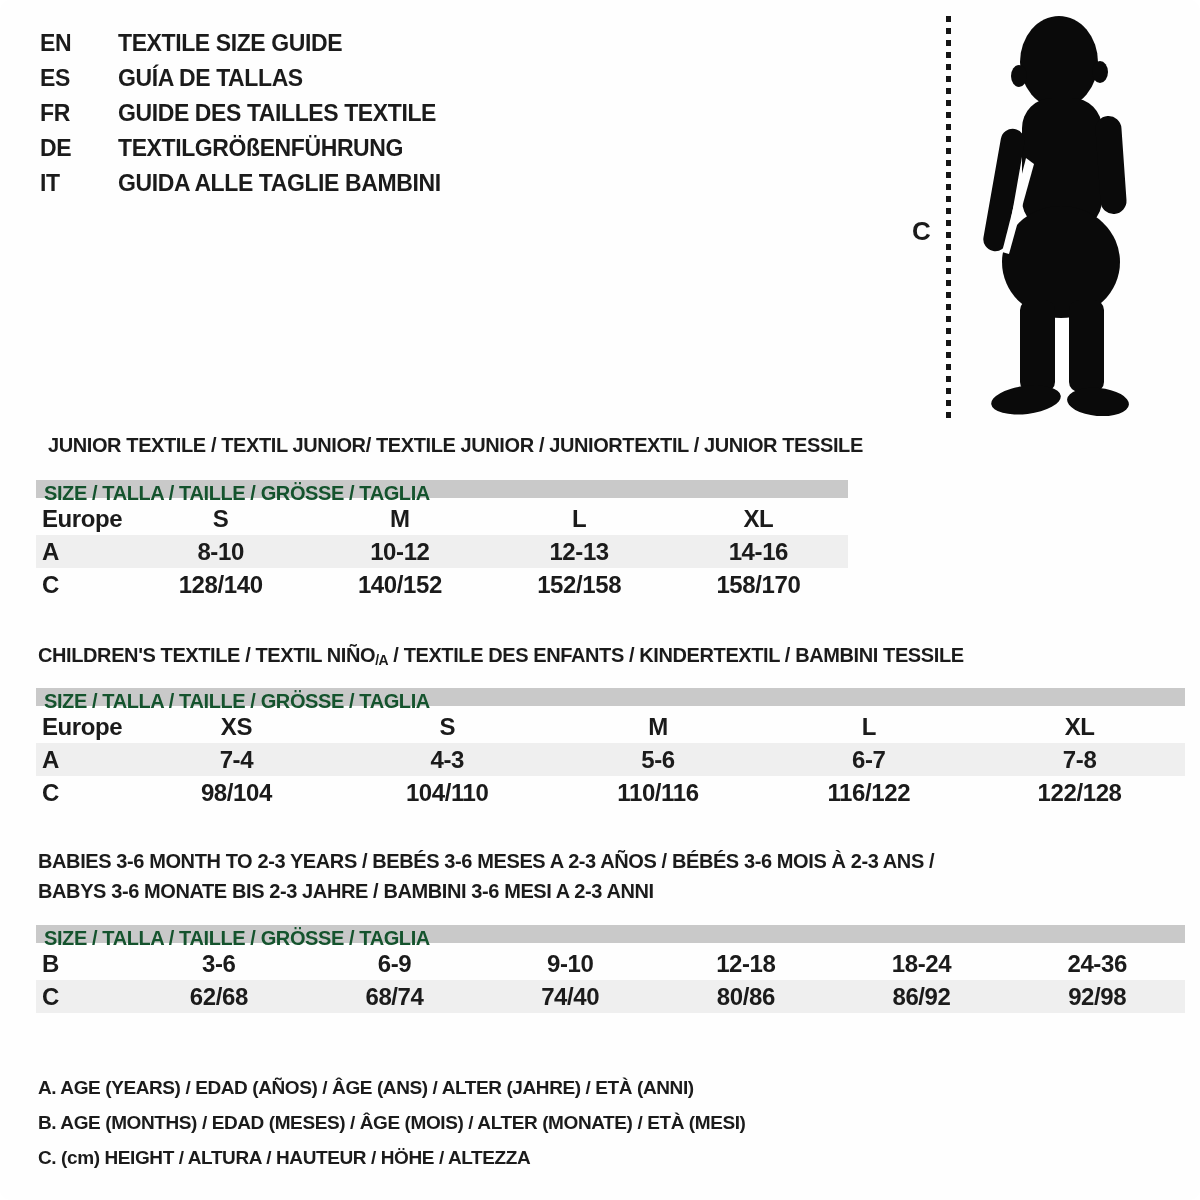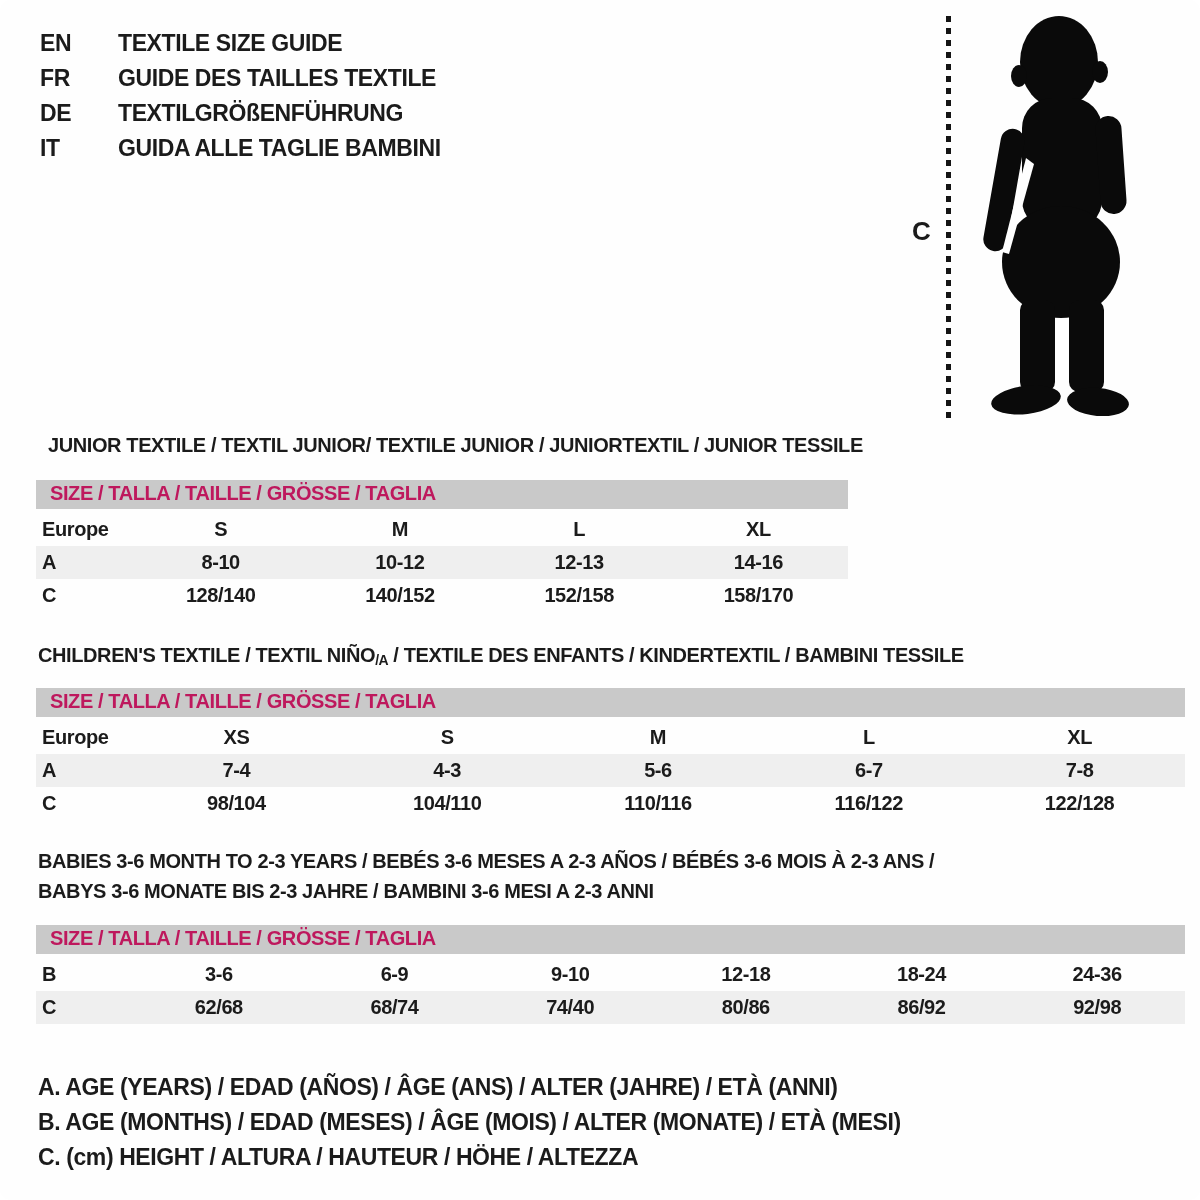--- a/index.html
+++ b/index.html
@@ -29,41 +29,45 @@
   #children-title { left:38px; top:644px; }
   #babies-title   { left:38px; top:846px; line-height:30px; white-space:normal; width:1000px; }
   .subA { font-size:14px; vertical-align:-3px; letter-spacing:-0.5px; }
 
   
   .size-table { position:absolute; }
   #junior-table   { left:36px; top:480px; width:812px;  }
   #children-table { left:36px; top:688px; width:1149px; }
   #babies-table   { left:36px; top:925px; width:1149px; }
   .size-bar {
-    height:29px; background:#c9c9c9; color:#be185d;
-    font-size:20px; line-height:27px; padding-left:14px; margin-bottom:4px;
+    height:18px; background:#c9c9c9; color:#14532d;
+    font-size:20px; line-height:27px; padding-left:8px; margin-bottom:4px;
   }
-  .trow { display:grid; height:33px; align-items:center; font-size:20px; }
+  .trow { display:grid; height:33px; align-items:center; font-size:24px; }
   .trow.shaded { background:#efefef; }
   .tlabel { padding-left:6px; text-align:left; }
   .tcell { text-align:center; }
 
   
-  #legend { position:absolute; left:38px; top:1070px; font-size:23px; }
+  #legend { position:absolute; left:38px; top:1070px; font-size:19px; }
   #legend .legend-line { height:35px; display:flex; align-items:center; }
 </style>
 </head>
 <body>
 
 <div class="page">
 
   <div class="lang-block">
     <div class="lang-row">
       <span class="lang-code">EN</span>
       <span class="lang-label">TEXTILE SIZE GUIDE</span>
+    </div>
+    <div class="lang-row">
+      <span class="lang-code">ES</span>
+      <span class="lang-label">GUÍA DE TALLAS</span>
     </div>
     <div class="lang-row">
       <span class="lang-code">FR</span>
       <span class="lang-label">GUIDE DES TAILLES TEXTILE</span>
     </div>
     <div class="lang-row">
       <span class="lang-code">DE</span>
       <span class="lang-label">TEXTILGRÖßENFÜHRUNG</span>
     </div>
     <div class="lang-row">

